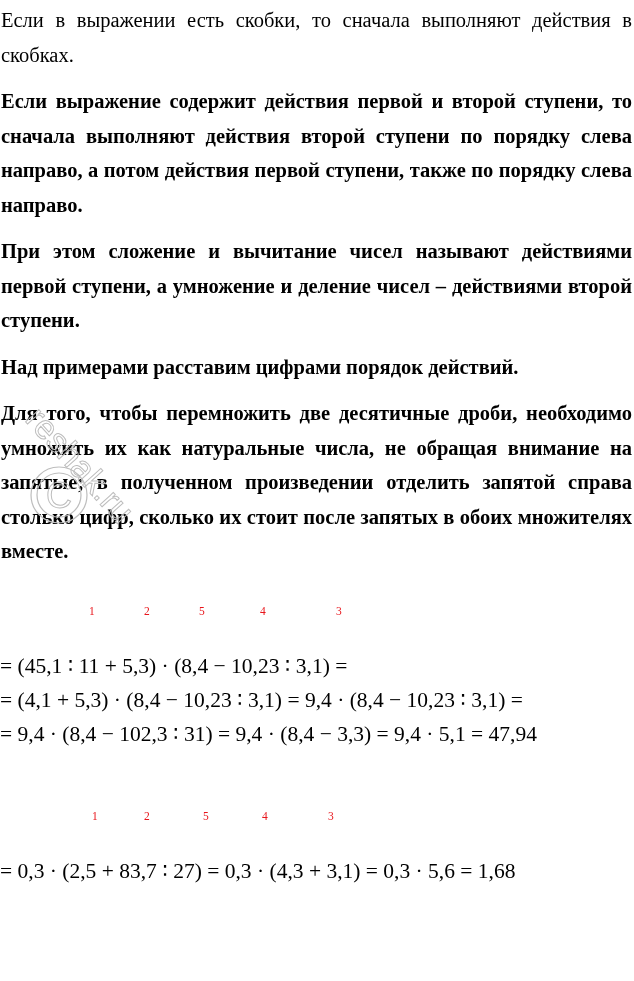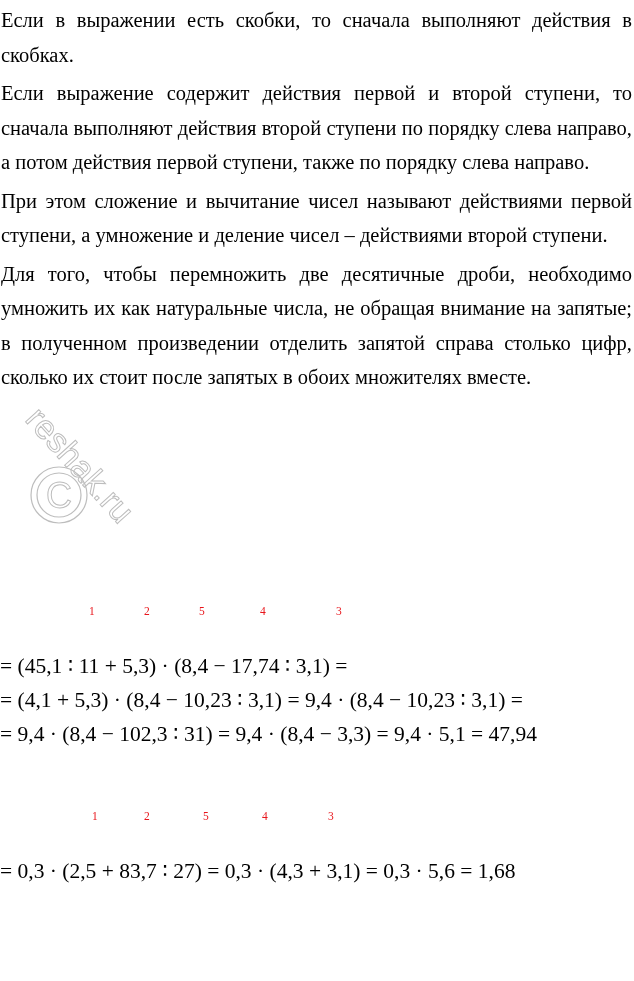--- a/index.html
+++ b/index.html
@@ -23,21 +23,21 @@
     .para {
       font-family: "Liberation Serif", "DejaVu Serif", serif;
       font-size: 20.5px;
       line-height: 34.5px;
       text-align: justify;
       text-align-last: left;
       margin: 0;
       padding: 0 0 0 1px;
       width: 631px;
     }
-    .para + .para { margin-top: 4px; }
+    .para + .para { margin-top: 12px; font-weight: bold; }
     #p1 { margin-top: -6px; }
 
     .math-block {
       position: absolute;
       left: 0;
       width: 634px;
       font-family: "DejaVu Serif", "Liberation Serif", serif;
     }
     .math-line {
       position: relative;
@@ -68,41 +68,42 @@
       pointer-events: none;
     }
   </style>
 </head>
 <body>
 
 <div class="page">
   <p class="para" id="p1">Если в выражении есть скобки, то сначала выполняют действия в скобках.</p>
   <p class="para">Если выражение содержит действия первой и второй ступени, то сначала выполняют действия второй ступени по порядку слева направо, а потом действия первой ступени, также по порядку слева направо.</p>
   <p class="para">При этом сложение и вычитание чисел называют действиями первой ступени, а умножение и деление чисел – действиями второй ступени.</p>
+  <p class="para">Над примерами расставим цифрами порядок действий.</p>
   <p class="para">Для того, чтобы перемножить две десятичные дроби, необходимо умножить их как натуральные числа, не обращая внимание на запятые; в полученном произведении отделить запятой справа столько цифр, сколько их стоит после запятых в обоих множителях вместе.</p>
 </div>
 
 <svg class="watermark" viewBox="0 0 200 170">
   <g fill="none" stroke="#bdbdbd" stroke-width="1.2">
     <circle cx="45" cy="95" r="28"></circle>
     <circle cx="45" cy="95" r="22"></circle>
   </g>
   <text x="45" y="108" text-anchor="middle" font-family="Liberation Sans, sans-serif" font-size="36" fill="none" stroke="#bdbdbd" stroke-width="1">C</text>
   <text x="10" y="20" transform="rotate(48 10 20)" font-family="Liberation Sans, sans-serif" font-size="34" fill="none" stroke="#bdbdbd" stroke-width="1">reshak.ru</text>
 </svg>
 
 <div class="math-block" style="top: 605px;">
   <div class="math-line first">
     <span class="step-mark" style="left: 89px;">1</span>
     <span class="step-mark" style="left: 144px;">2</span>
     <span class="step-mark" style="left: 199px;">5</span>
     <span class="step-mark" style="left: 260px;">4</span>
     <span class="step-mark" style="left: 336px;">3</span>
   </div>
-  <div class="math-line">= (45,1 ∶ 11 + 5,3) · (8,4 − 17,74 ∶ 3,1) =</div>
+  <div class="math-line">= (45,1 ∶ 11 + 5,3) · (8,4 − 10,23 ∶ 3,1) =</div>
   <div class="math-line">= (4,1 + 5,3) · (8,4 − 10,23 ∶ 3,1) = 9,4 · (8,4 − 10,23 ∶ 3,1) =</div>
   <div class="math-line">= 9,4 · (8,4 − 102,3 ∶ 31) = 9,4 · (8,4 − 3,3) = 9,4 · 5,1 = 47,94</div>
 </div>
 
 <div class="math-block" style="top: 810px;">
   <div class="math-line first">
     <span class="step-mark" style="left: 92px;">1</span>
     <span class="step-mark" style="left: 144px;">2</span>
     <span class="step-mark" style="left: 203px;">5</span>
     <span class="step-mark" style="left: 262px;">4</span>

